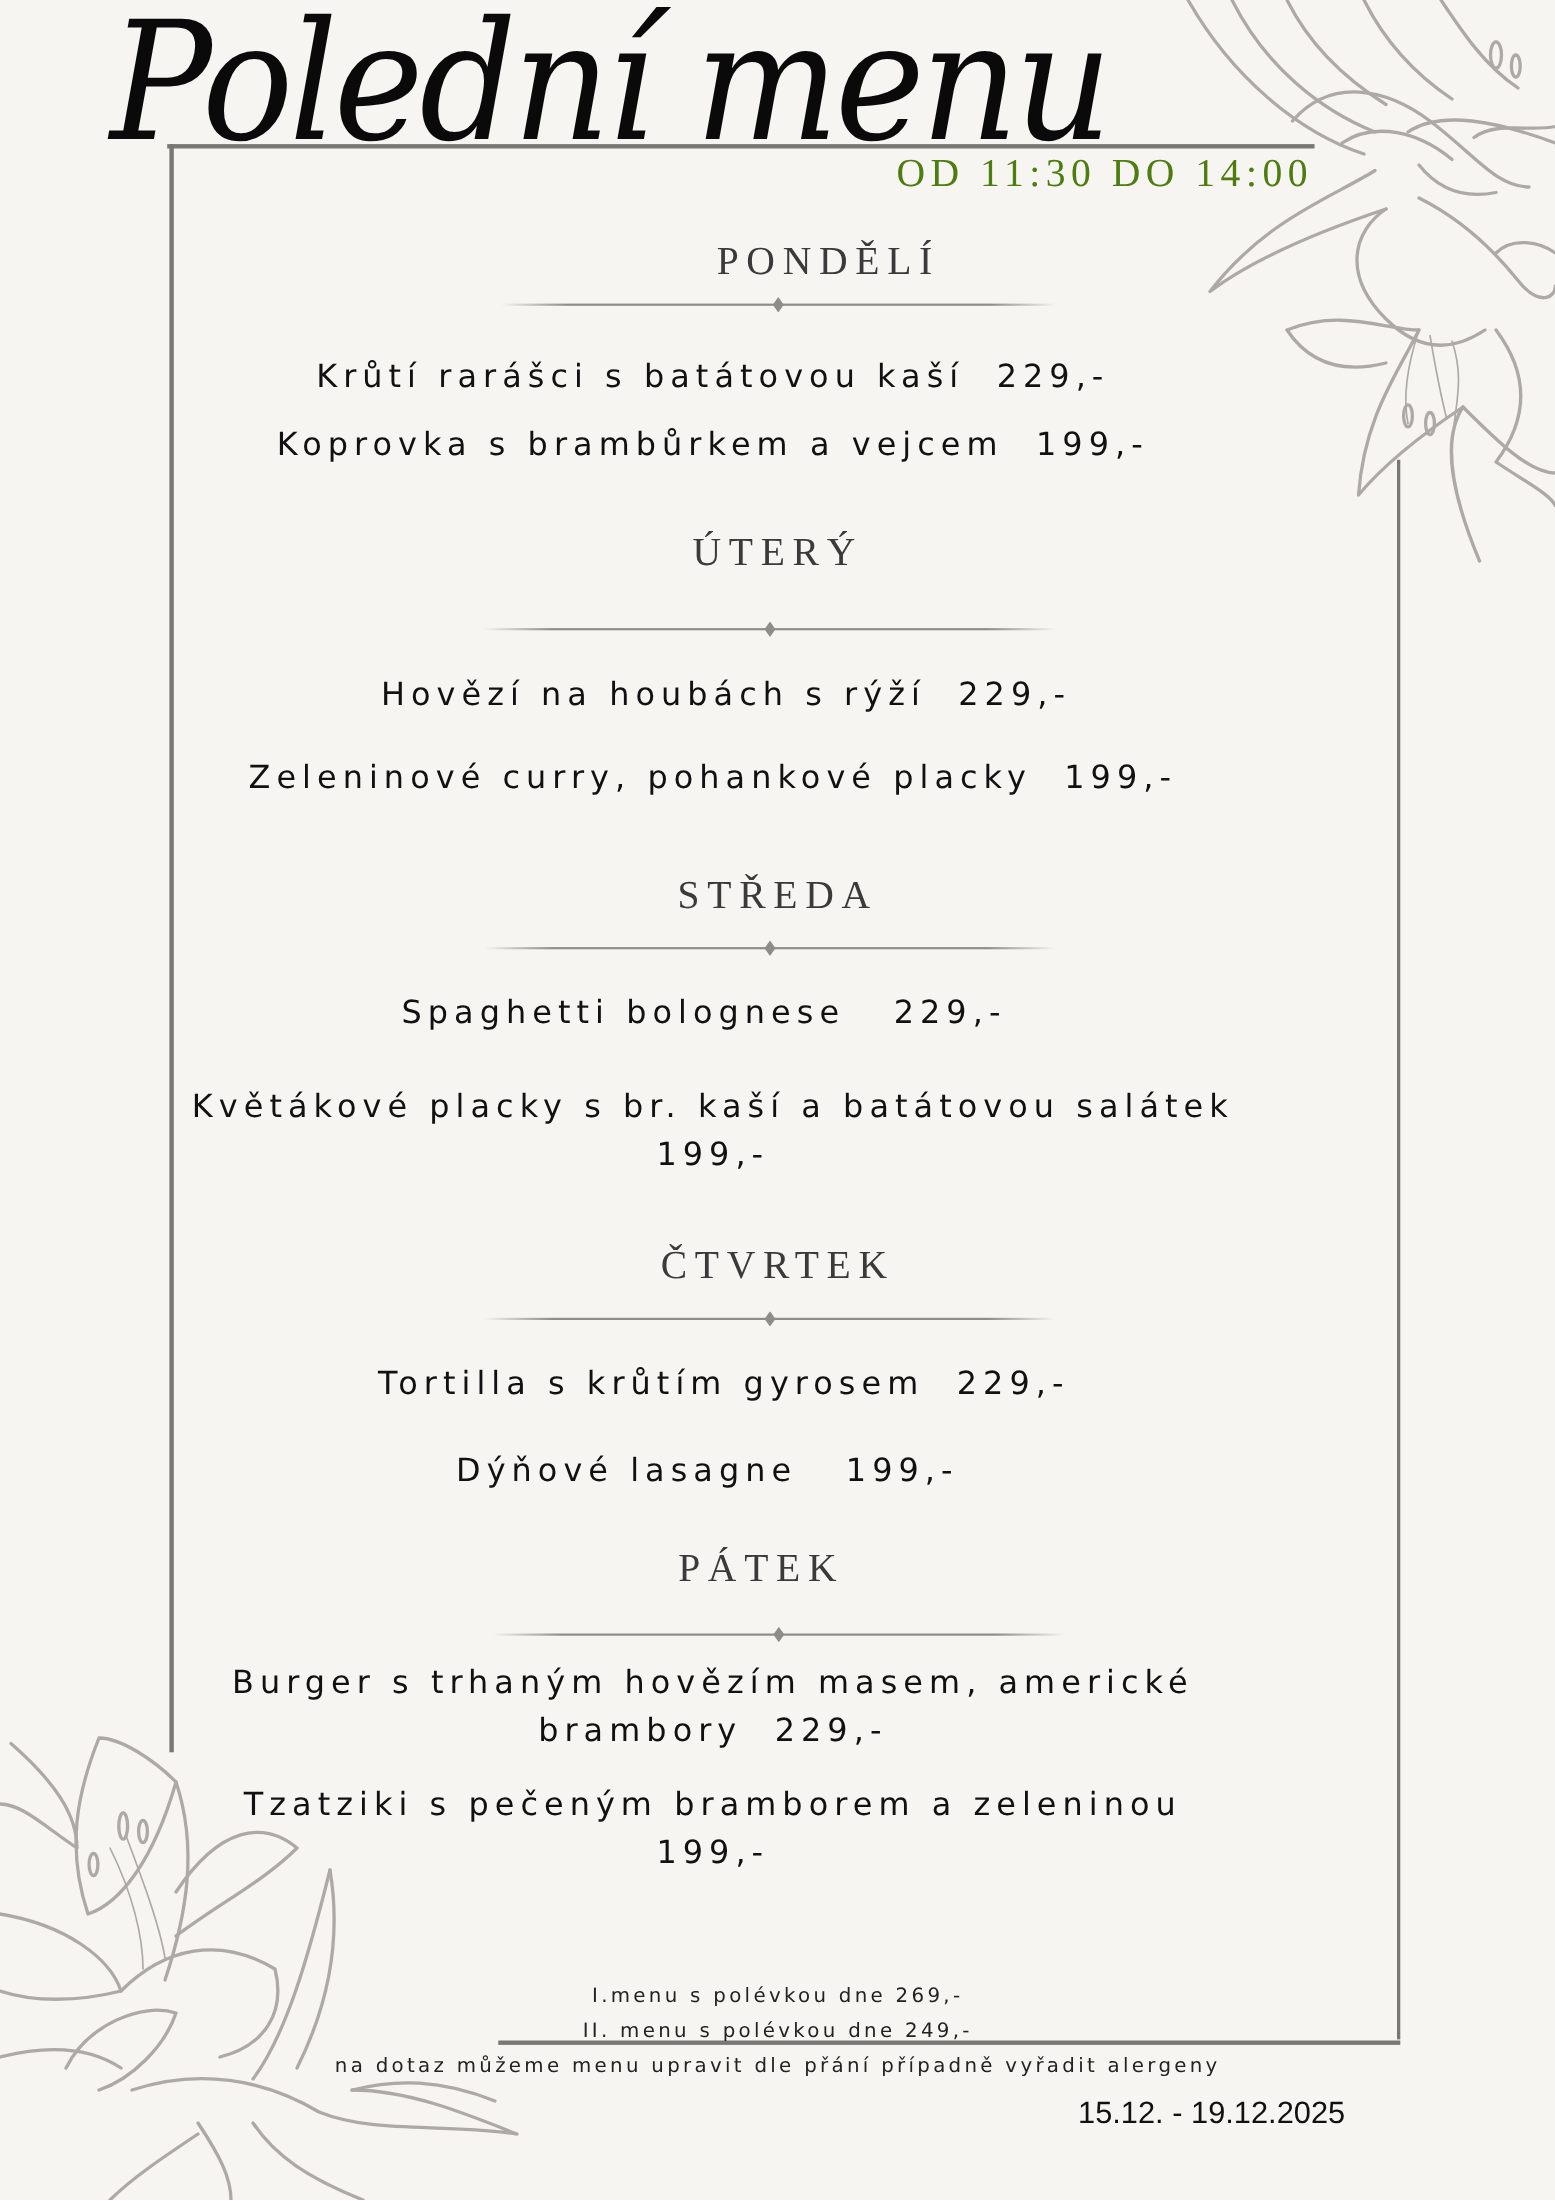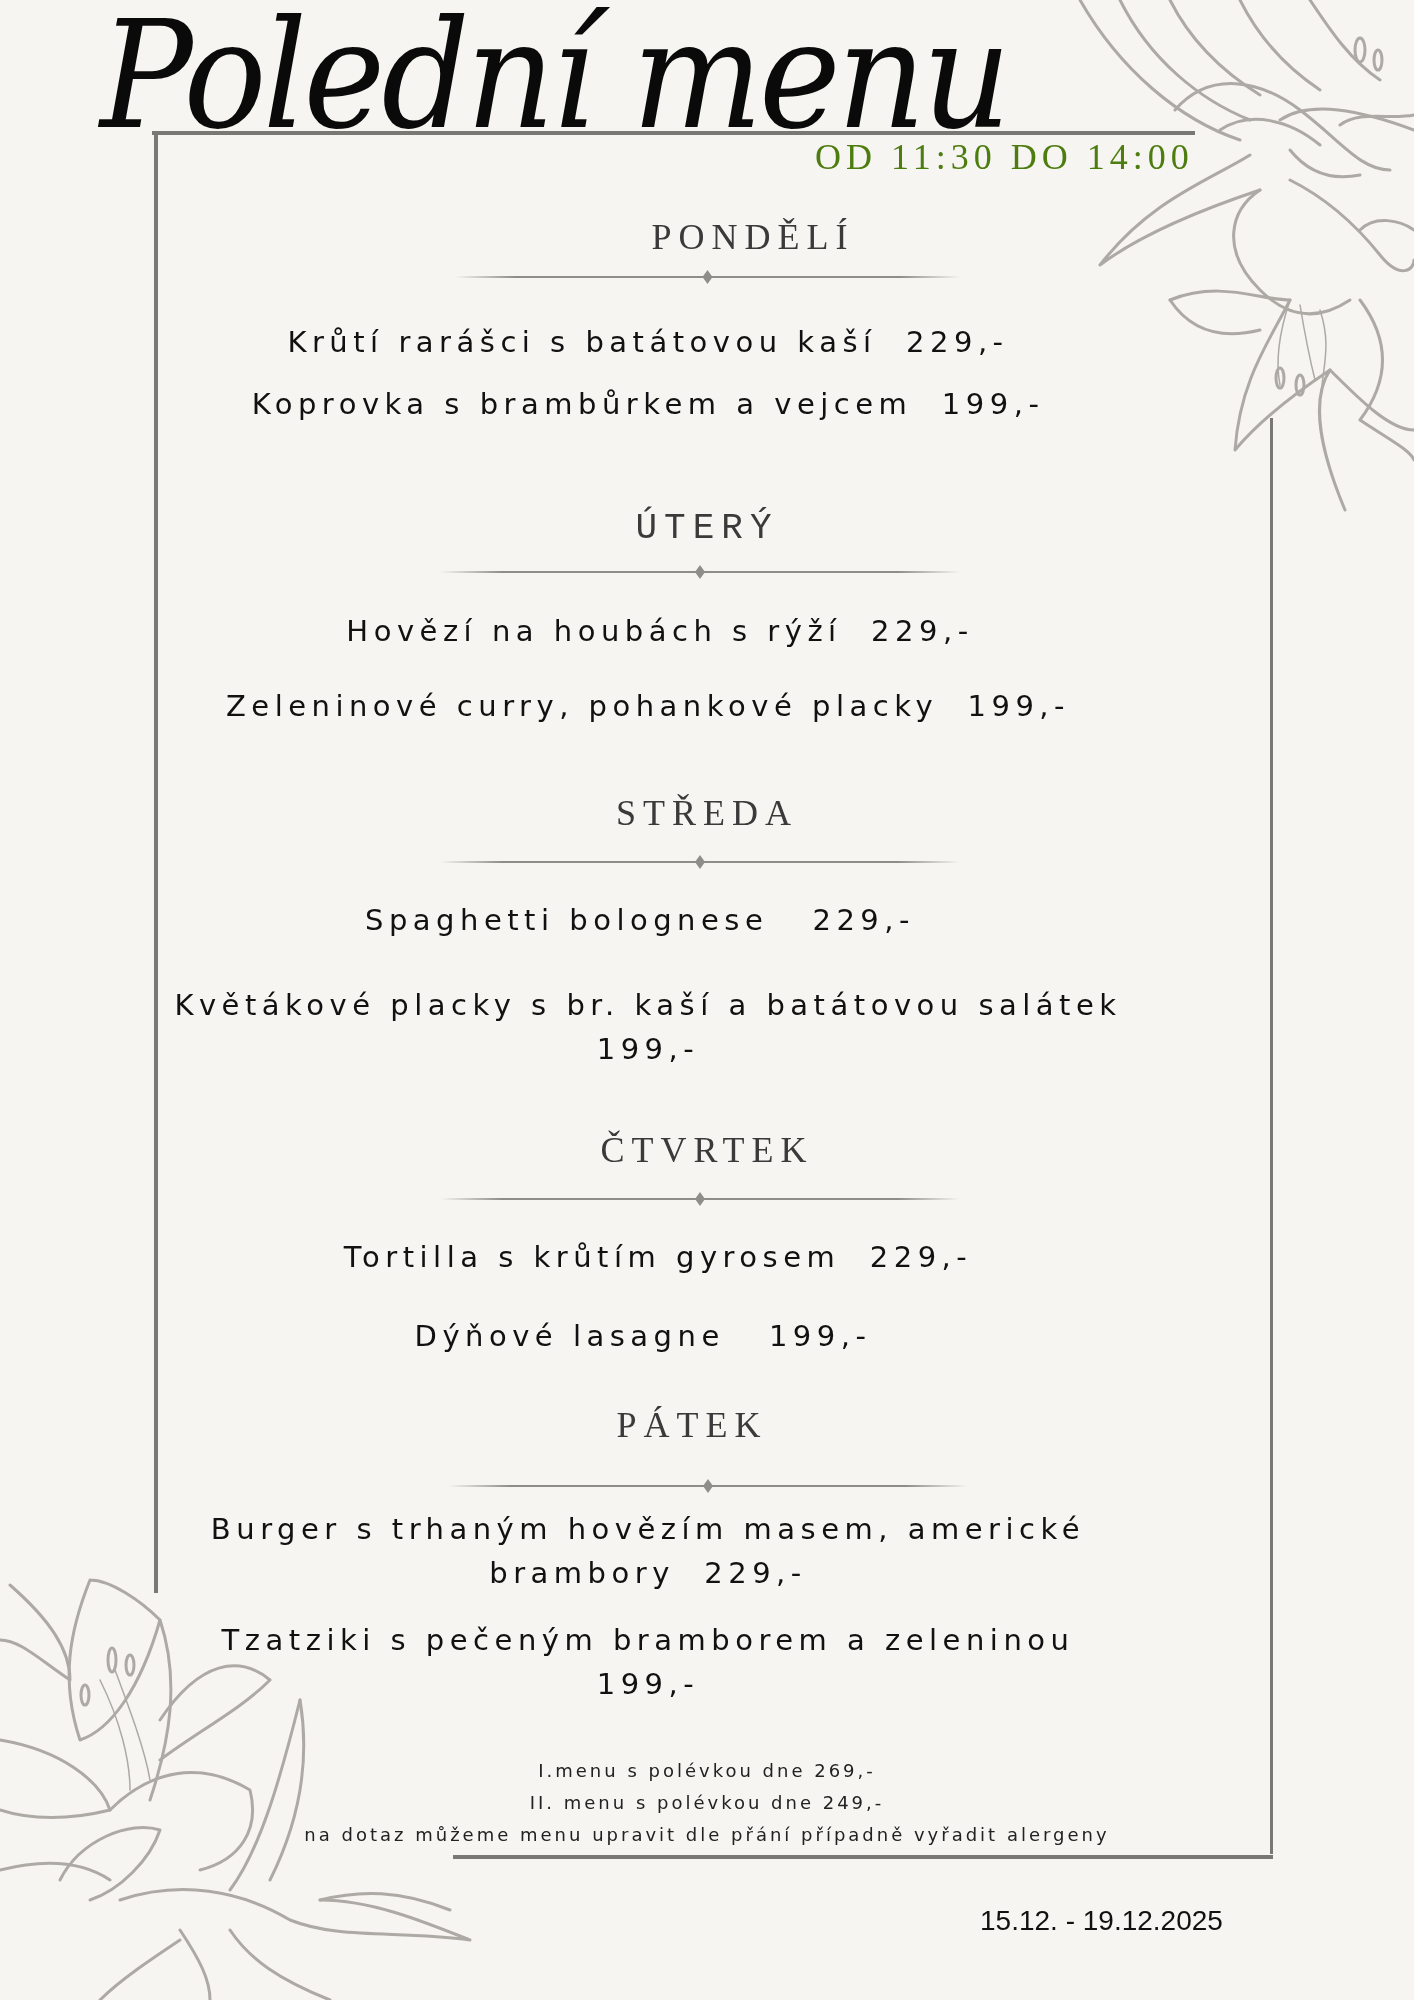--- a/index.html
+++ b/index.html
@@ -52,21 +52,21 @@
     position: absolute; left: 0; width: 1296px; text-align: center;
     font-family: "DejaVu Sans", sans-serif;
     font-size: 29px; letter-spacing: 5.5px;
     color: #111; white-space: pre;
     line-height: 44px;
   }
   .note {
     position: absolute; left: 0; width: 1414px; text-align: center;
     font-family: "DejaVu Sans", sans-serif;
     font-size: 18px; letter-spacing: 3px;
-    color: #222; white-space: pre;
+    color: #222; white-space: pre; margin-top: 44px;
   }
   .date {
     position: absolute; left: 980px; top: 1905px;
     font-family: "Liberation Sans", sans-serif;
     font-size: 28px; color: #111; white-space: nowrap;
   }
   svg.lily { position: absolute; }
   svg.lily path, svg.lily ellipse { fill: none; stroke: #adaaa5; stroke-width: 3; stroke-linecap: round; stroke-linejoin: round; }
   svg.lily .thin { stroke-width: 1.5; }
 </style>
@@ -135,21 +135,21 @@
 <div class="hours">OD 11:30 DO 14:00</div>
 
 <div class="day-heading" style="top:216px;padding-left:46px;">PONDĚLÍ</div>
 <div class="divider" style="left:455px; width:505px; top:270px;">
     <div class="bar"></div>
     <div class="diamond"></div>
   </div>
 <div class="dish" style="top:320px;">Krůtí rarášci s batátovou kaší  229,-</div>
 <div class="dish" style="top:382px;">Koprovka s brambůrkem a vejcem  199,-</div>
 
-<div class="day-heading" style="top:508px;font-family:Liberation Mono, monospace;">ÚTERÝ</div>
+<div class="day-heading" style="top:481px;">ÚTERÝ</div>
 <div class="divider" style="left:440px; width:520px; top:565px;">
     <div class="bar"></div>
     <div class="diamond"></div>
   </div>
 <div class="dish" style="top:609px; left:12px;">Hovězí na houbách s rýží  229,-</div>
 <div class="dish" style="top:684px;">Zeleninové curry, pohankové placky  199,-</div>
 
 <div class="day-heading" style="top:792px;">STŘEDA</div>
 <div class="divider" style="left:440px; width:520px; top:855px;">
     <div class="bar"></div>

